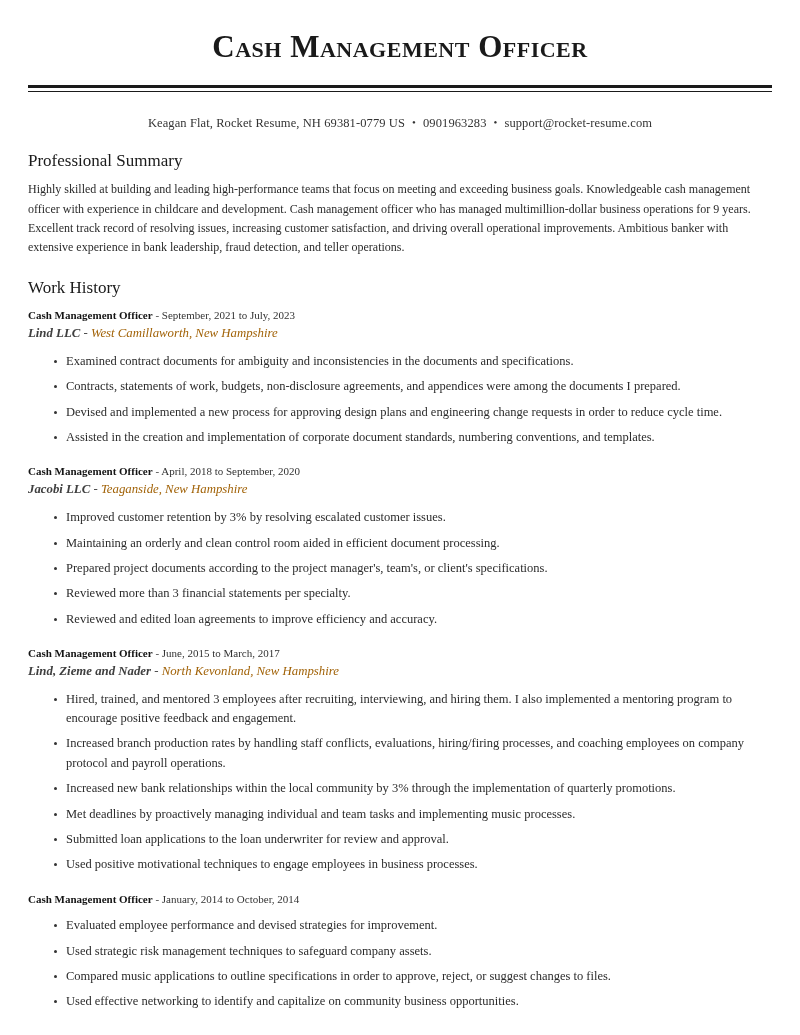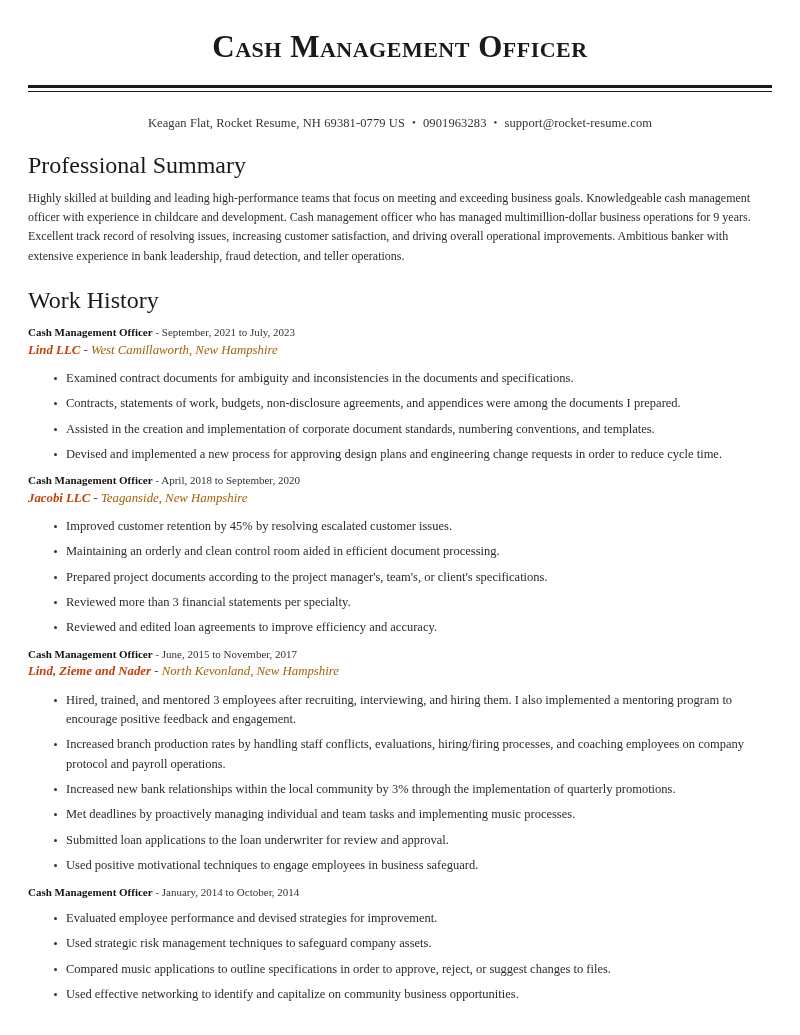--- a/index.html
+++ b/index.html
@@ -51,40 +51,40 @@
     font-size: 11px;
     position: relative;
     top: -1px;
   }
 
   
   .section {
     margin-top: 20px;
   }
   .section-heading {
-    font-size: 24px;
+    font-size: 17px;
     font-weight: 400;
     color: #1a1a1a;
     margin: 0 0 9px 0;
     line-height: 1.2;
   }
   .summary-text {
     font-size: 12px;
     line-height: 1.62;
     color: #2b2b2b;
     margin: 0;
     text-align: left;
   }
 
   
   .job {
     margin-bottom: 4px;
   }
   .job + .job {
-    margin-top: 8px;
+    margin-top: 16px;
   }
   .job-line-1 {
     font-size: 11px;
     line-height: 1.5;
     color: #2b2b2b;
   }
   .job-title {
     font-weight: 700;
     color: #141414;
   }
@@ -95,21 +95,21 @@
     color: #333333;
   }
   .job-line-2 {
     font-size: 12.8px;
     line-height: 1.5;
     color: #2b2b2b;
   }
   .job-company {
     font-weight: 700;
     font-style: italic;
-    color: #c2410c;
+    color: #404040;
   }
   .job-location {
     font-style: italic;
     color: #a16207;
   }
   ul.bullets {
     margin: 9px 0 0 0;
     padding: 0 0 0 26px;
     list-style: none;
   }
@@ -160,63 +160,63 @@
         <span class="job-dates">September, 2021 to July, 2023</span>
       </div>
       <div class="job-line-2">
         <span class="job-company">Lind LLC</span>
         <span class="job-dash">-</span>
         <span class="job-location">West Camillaworth, New Hampshire</span>
       </div>
       <ul class="bullets">
         <li>Examined contract documents for ambiguity and inconsistencies in the documents and specifications.</li>
         <li>Contracts, statements of work, budgets, non-disclosure agreements, and appendices were among the documents I prepared.</li>
+        <li>Devised and implemented a new process for approving design plans and engineering change requests in order to reduce cycle time.</li>
         <li>Assisted in the creation and implementation of corporate document standards, numbering conventions, and templates.</li>
-        <li>Devised and implemented a new process for approving design plans and engineering change requests in order to reduce cycle time.</li>
       </ul>
     </div>
 
     <div class="job">
       <div class="job-line-1">
         <span class="job-title">Cash Management Officer</span>
         <span class="job-dash">-</span>
         <span class="job-dates">April, 2018 to September, 2020</span>
       </div>
       <div class="job-line-2">
         <span class="job-company">Jacobi LLC</span>
         <span class="job-dash">-</span>
         <span class="job-location">Teaganside, New Hampshire</span>
       </div>
       <ul class="bullets">
-        <li>Improved customer retention by 45% by resolving escalated customer issues.</li>
+        <li>Improved customer retention by 3% by resolving escalated customer issues.</li>
         <li>Maintaining an orderly and clean control room aided in efficient document processing.</li>
         <li>Prepared project documents according to the project manager's, team's, or client's specifications.</li>
         <li>Reviewed more than 3 financial statements per specialty.</li>
         <li>Reviewed and edited loan agreements to improve efficiency and accuracy.</li>
       </ul>
     </div>
 
     <div class="job">
       <div class="job-line-1">
         <span class="job-title">Cash Management Officer</span>
         <span class="job-dash">-</span>
-        <span class="job-dates">June, 2015 to November, 2017</span>
+        <span class="job-dates">June, 2015 to March, 2017</span>
       </div>
       <div class="job-line-2">
         <span class="job-company">Lind, Zieme and Nader</span>
         <span class="job-dash">-</span>
         <span class="job-location">North Kevonland, New Hampshire</span>
       </div>
       <ul class="bullets">
         <li>Hired, trained, and mentored 3 employees after recruiting, interviewing, and hiring them. I also implemented a mentoring program to encourage positive feedback and engagement.</li>
         <li>Increased branch production rates by handling staff conflicts, evaluations, hiring/firing processes, and coaching employees on company protocol and payroll operations.</li>
         <li>Increased new bank relationships within the local community by 3% through the implementation of quarterly promotions.</li>
         <li>Met deadlines by proactively managing individual and team tasks and implementing music processes.</li>
         <li>Submitted loan applications to the loan underwriter for review and approval.</li>
-        <li>Used positive motivational techniques to engage employees in business safeguard.</li>
+        <li>Used positive motivational techniques to engage employees in business processes.</li>
       </ul>
     </div>
 
     <div class="job">
       <div class="job-line-1">
         <span class="job-title">Cash Management Officer</span>
         <span class="job-dash">-</span>
         <span class="job-dates">January, 2014 to October, 2014</span>
       </div>
       <ul class="bullets">

